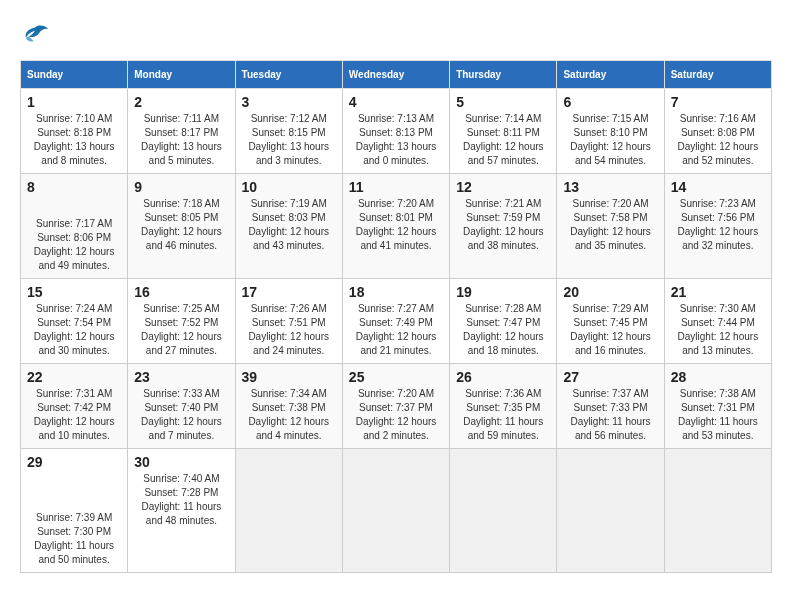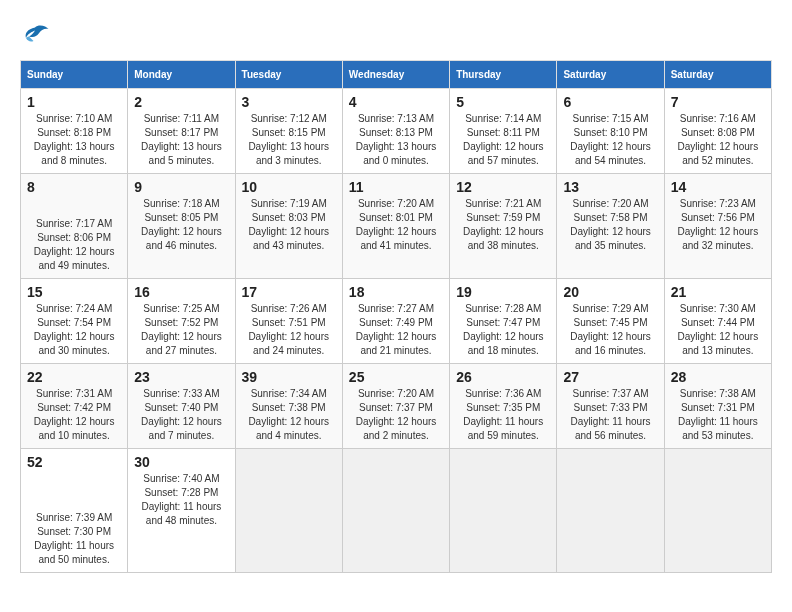--- a/index.html
+++ b/index.html
@@ -320,21 +320,21 @@
         <td>
           <span class="day-number">28</span>
           <div class="day-info" style="white-space: pre-line;">Sunrise: 7:38 AM
 Sunset: 7:31 PM
 Daylight: 11 hours
 and 53 minutes.</div>
         </td>
       </tr>
       <tr>
         <td>
-          <span class="day-number">52</span>
+          <span class="day-number">29</span>
           <div class="day-info" style="white-space: pre-line; margin-top: 41px;">Sunrise: 7:39 AM
 Sunset: 7:30 PM
 Daylight: 11 hours
 and 50 minutes.</div>
         </td>
         <td>
           <span class="day-number">30</span>
           <div class="day-info" style="white-space: pre-line;">Sunrise: 7:40 AM
 Sunset: 7:28 PM
 Daylight: 11 hours

